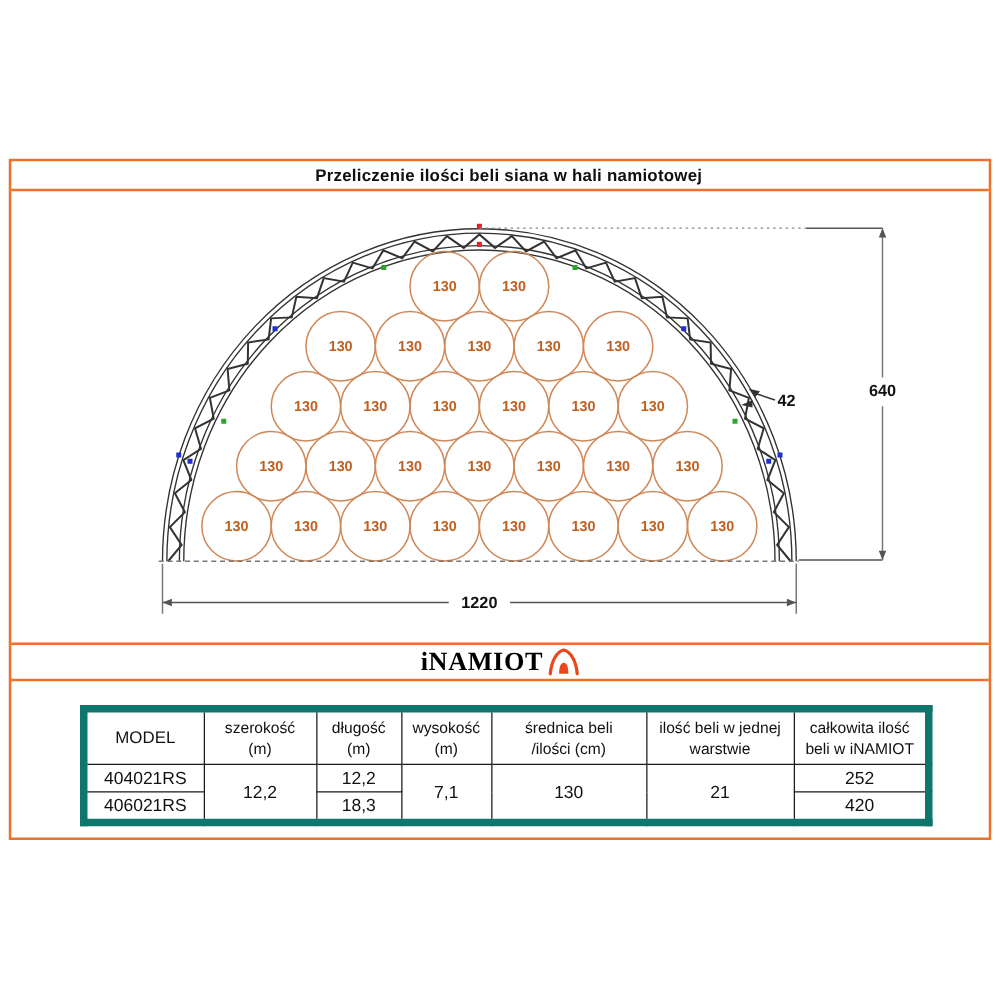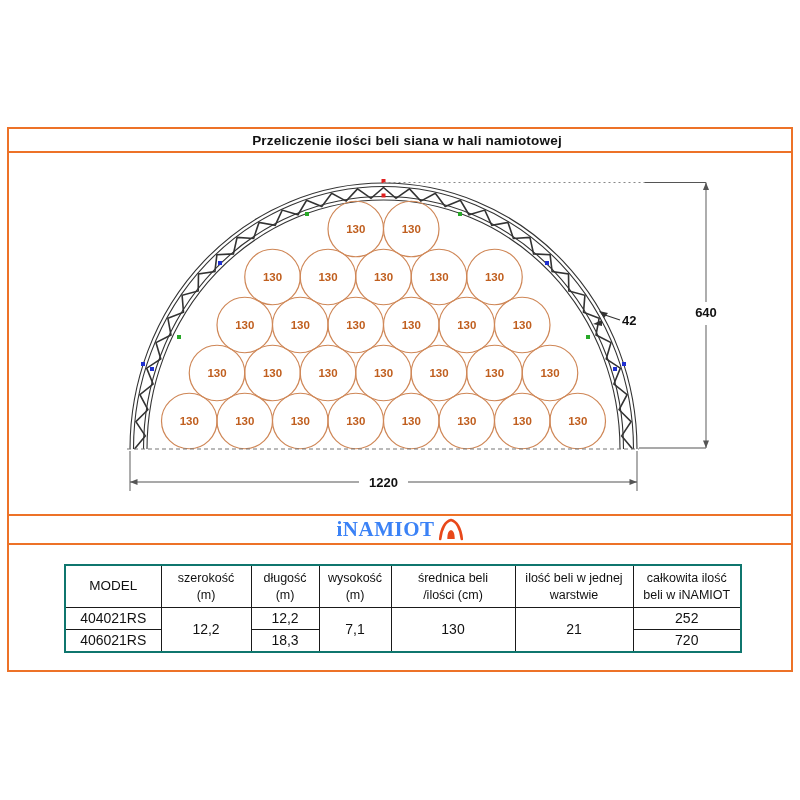--- a/index.html
+++ b/index.html
@@ -8,27 +8,27 @@
   .frame{position:absolute;left:7px;top:127px;width:786px;height:545px;
          border:2px solid var(--orange,#ed7228);box-sizing:border-box;
          display:flex;flex-direction:column;background:#fff;}
   .sec{box-sizing:border-box;}
   .sec-title{height:22px;display:flex;align-items:center;justify-content:center;
              font-weight:bold;font-size:13.5px;letter-spacing:.2px;padding-left:14px;}
   .sec-drawing{height:363px;border-top:2px solid var(--orange,#ed7228);position:relative;}
   .sec-logo{height:29px;border-top:2px solid var(--orange,#ed7228);
             display:flex;align-items:center;justify-content:center;gap:3px;}
   .logo-text{font-family:"Liberation Serif",serif;font-weight:bold;font-size:21px;
-             letter-spacing:.5px;color:#3b82f6;}
+             letter-spacing:.5px;color:#000000;}
   .sec-table{height:127px;border-top:2px solid var(--orange,#ed7228);position:relative;}
   table.spec{position:absolute;left:55px;top:19px;border-collapse:collapse;
              table-layout:fixed;font-size:12.5px;text-align:center;}
   table.spec th,table.spec td{border:1px solid #1a1a1a;padding:0;vertical-align:middle;
              font-weight:normal;line-height:1.35;}
-  table.spec{border:2px solid #0f766e;padding-left:45px;}
+  table.spec{border:6px solid #0f766e;padding-left:45px;}
   table.spec th{height:41px;}
   table.spec td{height:21px;font-size:14px;}
   td.model-cell,th.model-head{font-weight:bold;font-size:13.5px;}
   svg text{font-family:"Liberation Sans",sans-serif;}
   .dimtxt{font-size:13px;font-weight:bold;fill:#111;}
 </style>
 </head>
 <body>
 
 <div class="page">
@@ -195,20 +195,20 @@
           <td rowspan="2">12,2</td>
           <td>12,2</td>
           <td rowspan="2">7,1</td>
           <td rowspan="2">130</td>
           <td rowspan="2">21</td>
           <td>252</td>
         </tr>
         <tr>
           <td class="model-cell">406021RS</td>
           <td>18,3</td>
-          <td>720</td>
+          <td>420</td>
         </tr>
       </tbody>
         </table>
     </div>
 
   </div>
 </div>
 
 </body></html>

